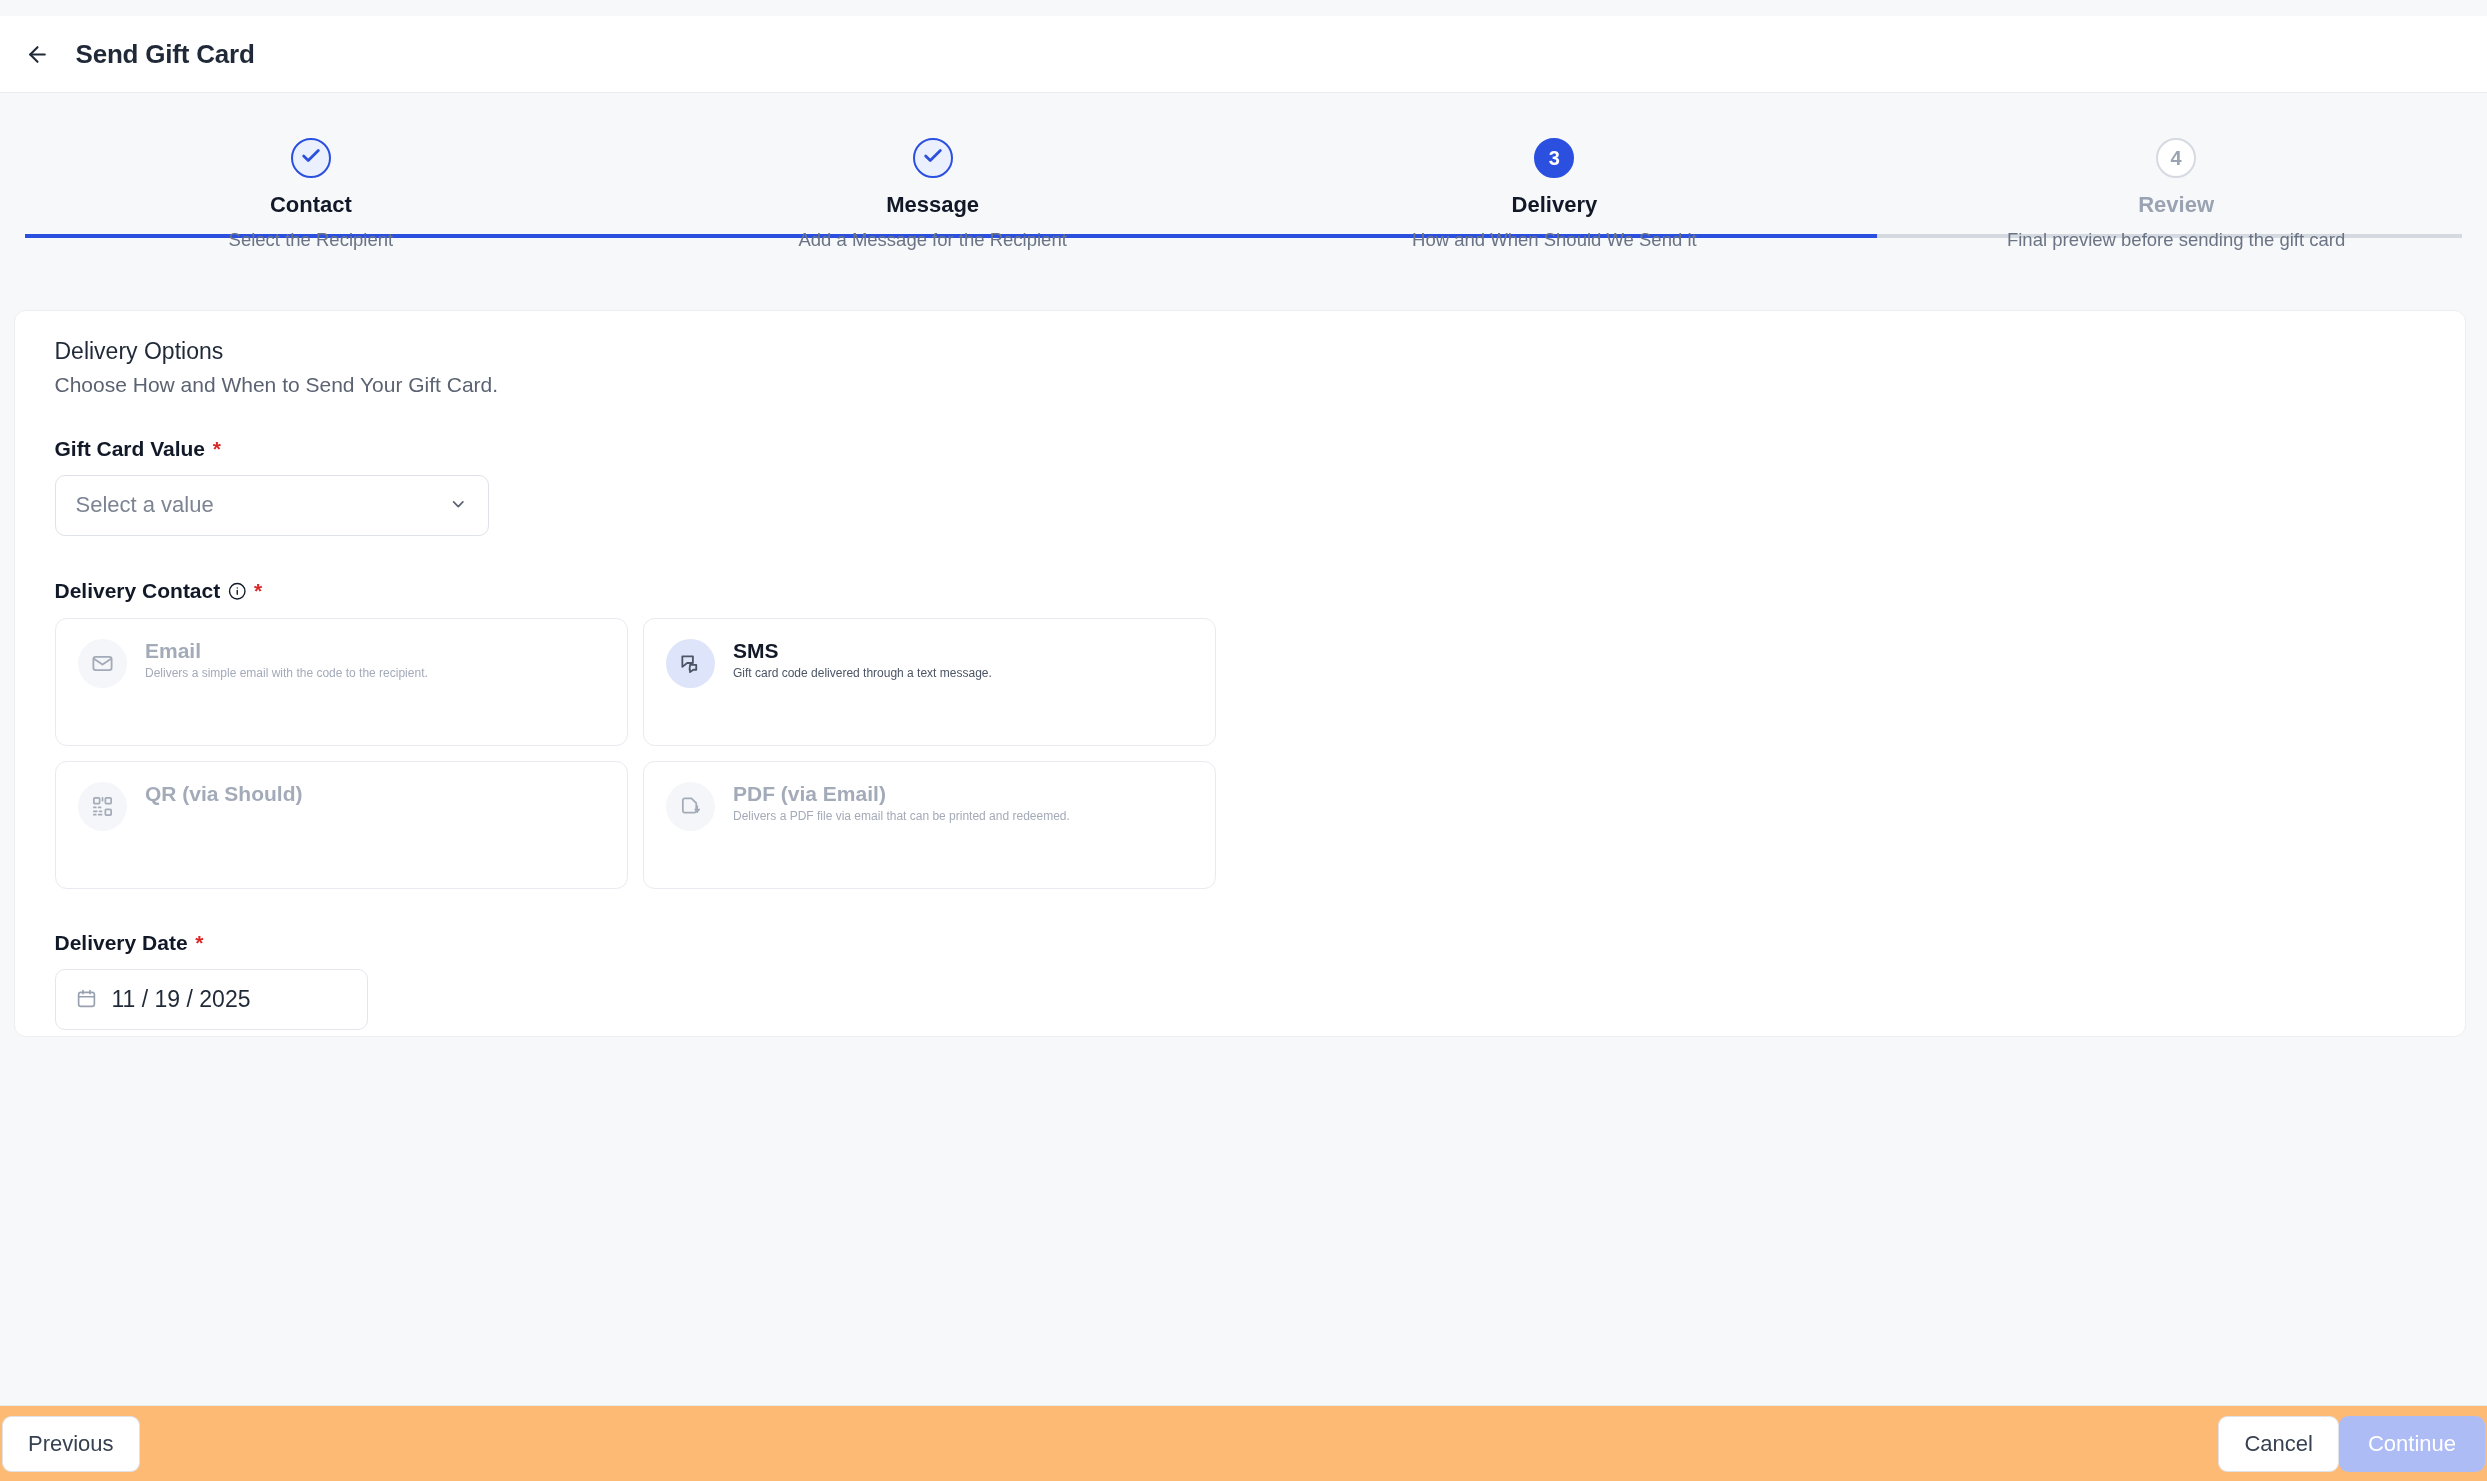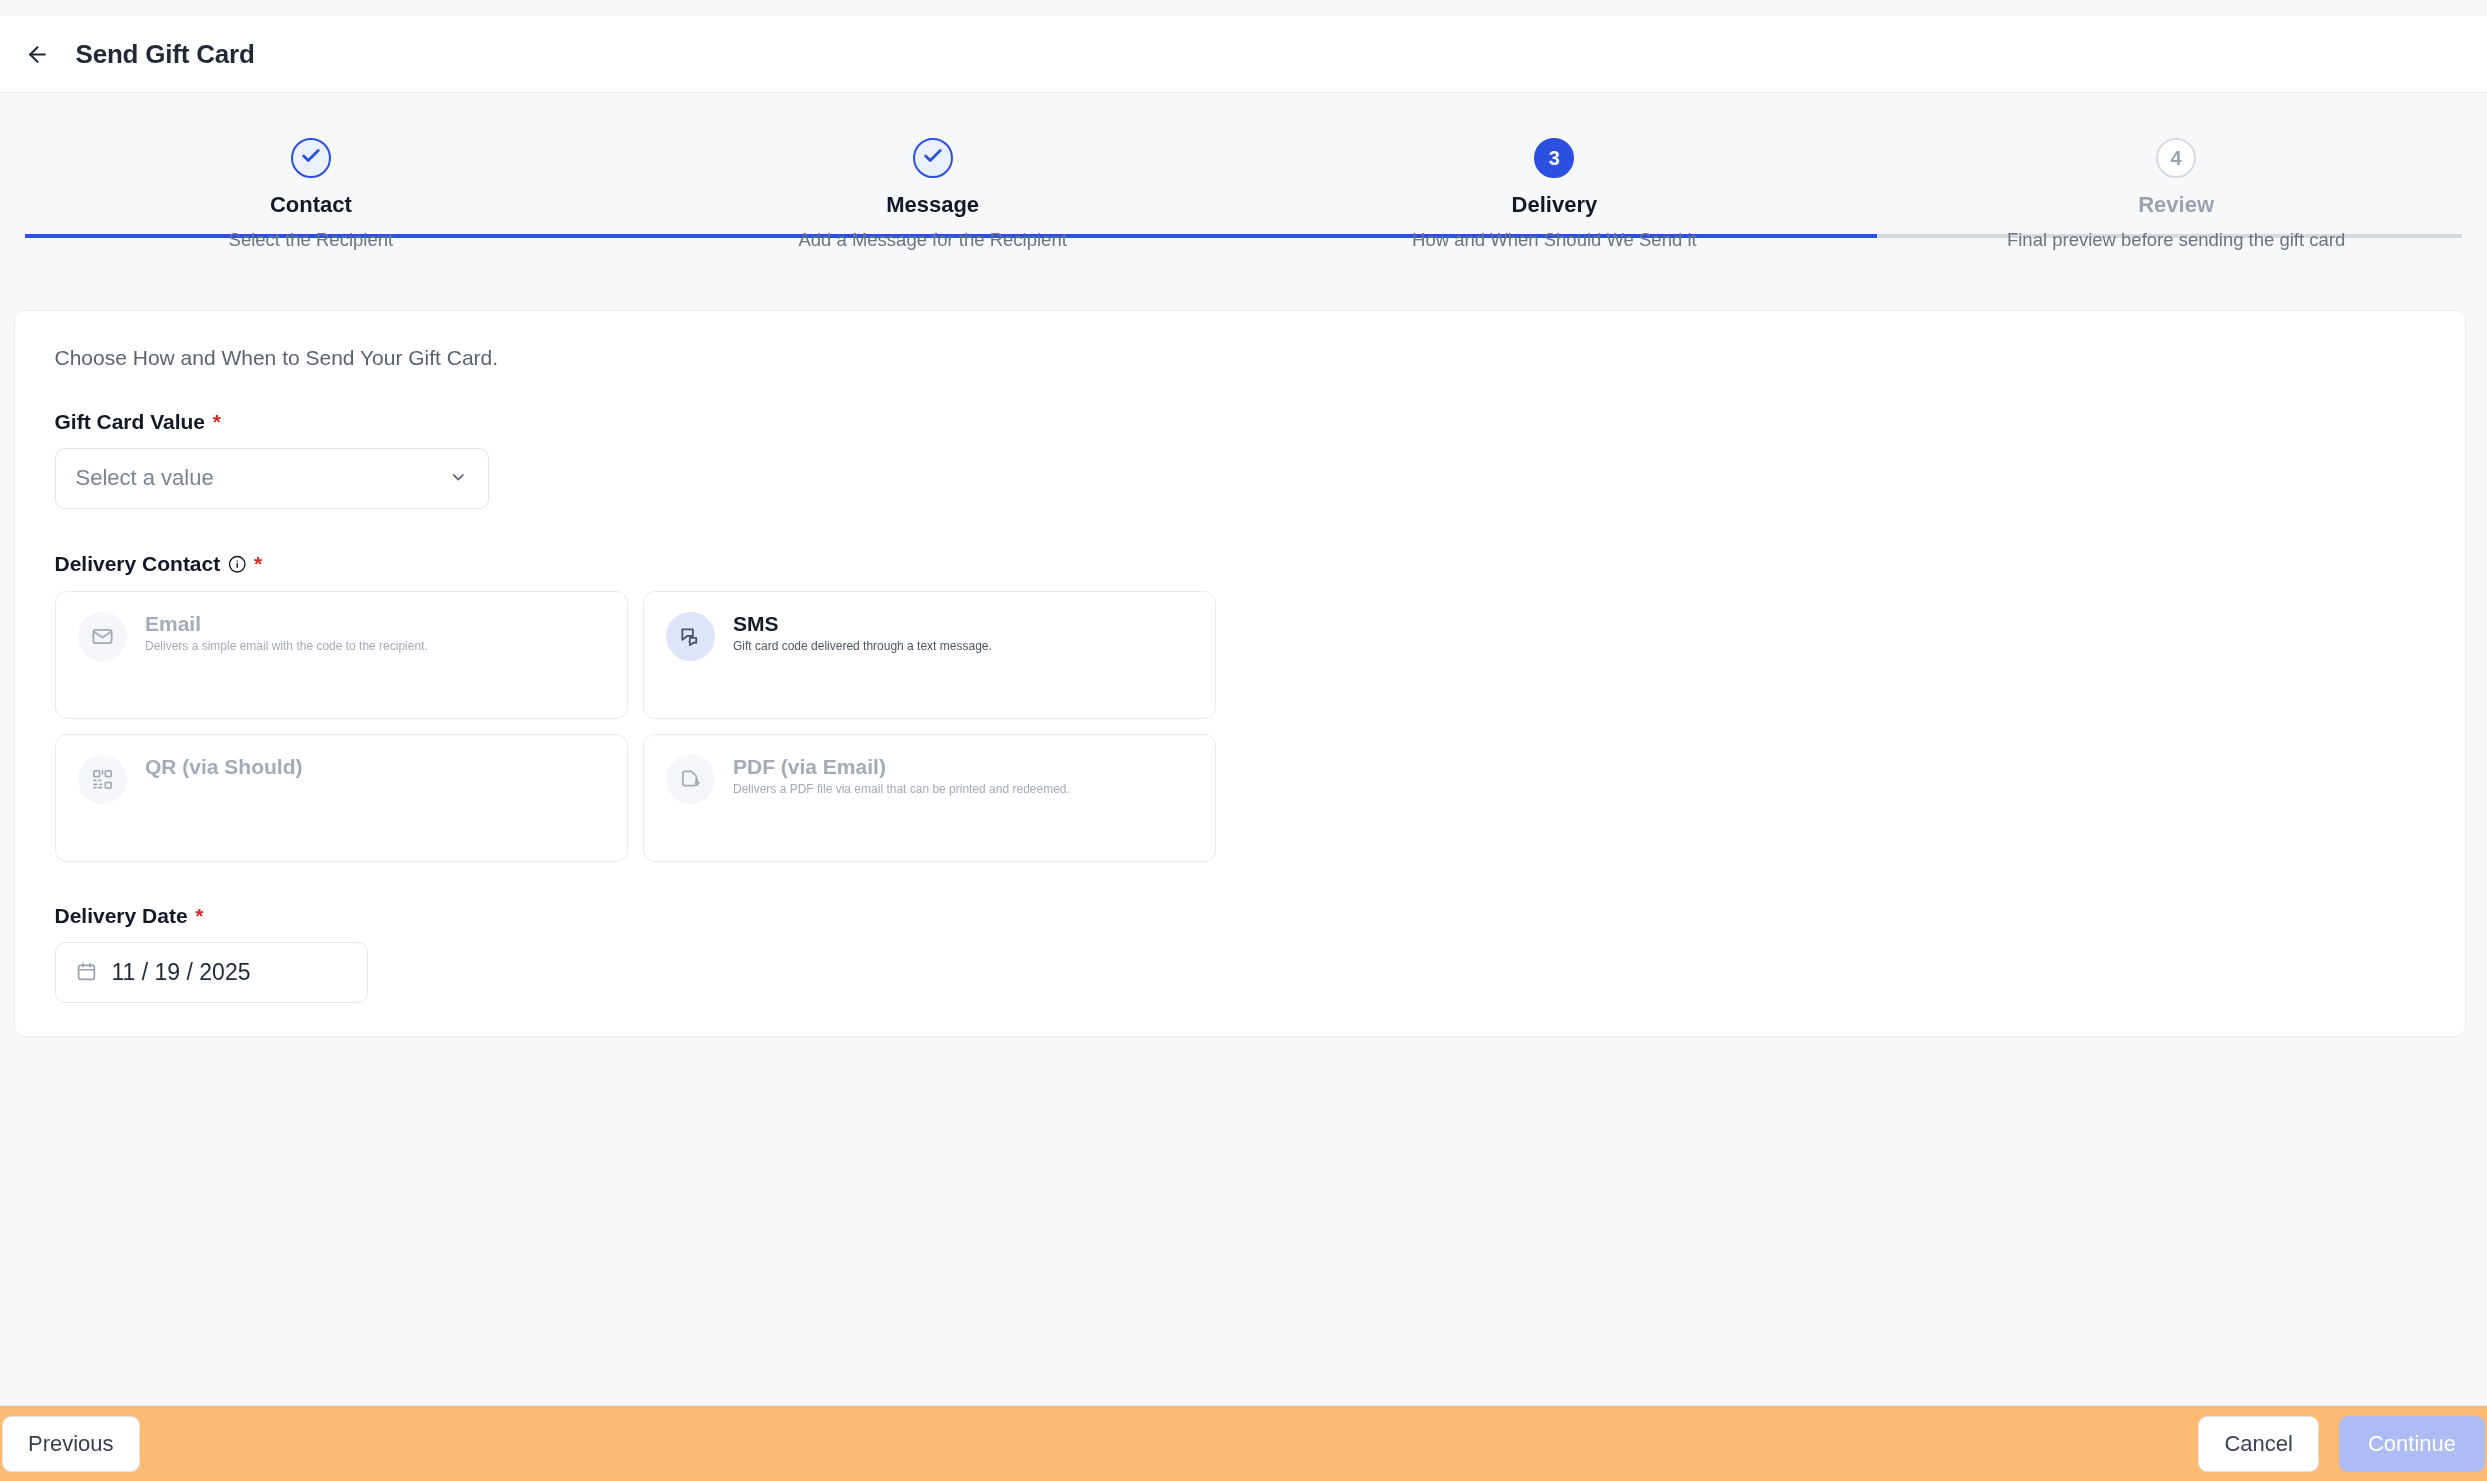--- a/index.html
+++ b/index.html
@@ -137,21 +137,21 @@
     background: #fdba74; border-top: 0.8px solid #e9ebef;
     display: flex; align-items: center; justify-content: space-between;
     padding: 0 2px;
   }
   .btn {
     height: 56px; border-radius: 9.3px; font-size: 22px;
     display: flex; align-items: center; justify-content: center;
     cursor: pointer; padding: 0 25px;
   }
   .btn-outline { background: #ffffff; border: 1.3px solid #dfe2e8; color: #374151; }
-  .footer-right { display: flex; gap: 20px; align-items: flex-end; }
+  .footer-right { display: flex; align-items: flex-end; }
   .btn-primary-disabled {
     background: #aebcf5; border: none; color: #ffffff; cursor: default;
     padding: 0 29px;
   }
 </style>
 </head>
 <body>
 
 <div class="page">
 
@@ -206,20 +206,21 @@
         <div class="step-circle todo">4</div>
         <div class="step-label muted">Review</div>
         <div class="step-desc">Final preview before sending the gift card</div>
       </div>
 
     </div>
   </div>
 
   <div class="main-card">
 
+    <div class="section-title">Delivery Options</div>
     <div class="section-sub">Choose How and When to Send Your Gift Card.</div>
 
     <div class="field-label label-giftcard">
       <span>Gift Card Value</span>
       <span class="req">*</span>
     </div>
     <div class="select-box">
       <span class="select-placeholder">Select a value</span>
       <span>
         <svg width="18.5" height="18.5" viewBox="0 0 24 24" fill="none" stroke="#5b6372" stroke-width="2.2" stroke-linecap="round" stroke-linejoin="round">

